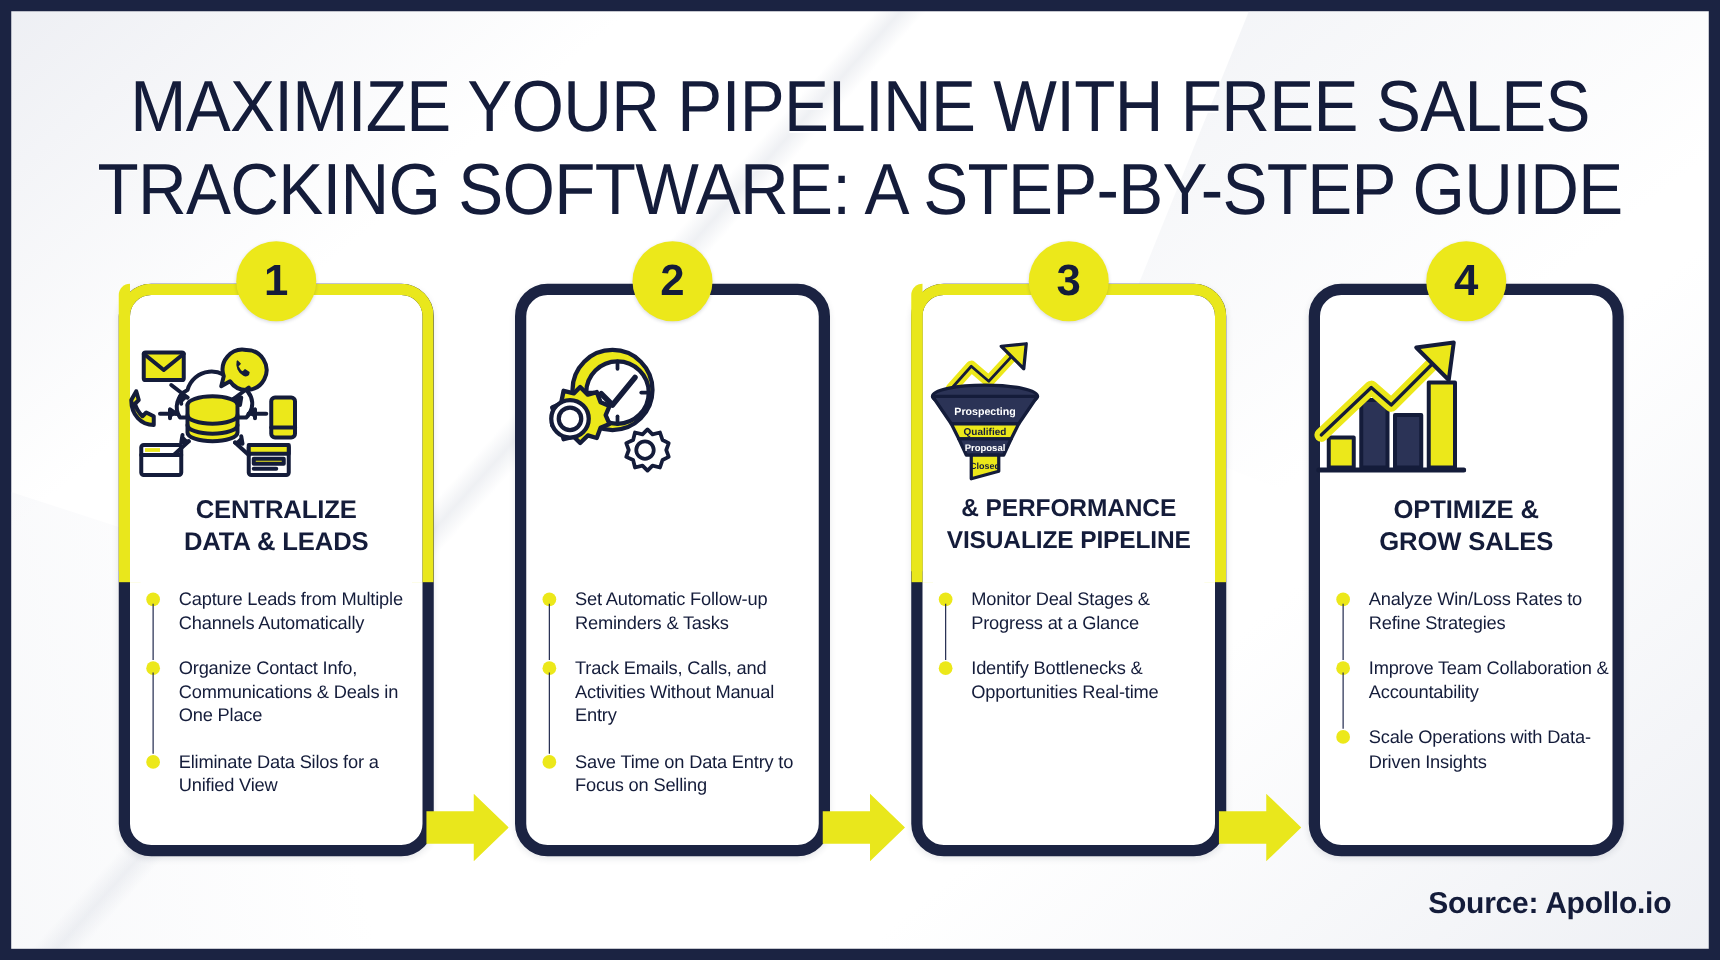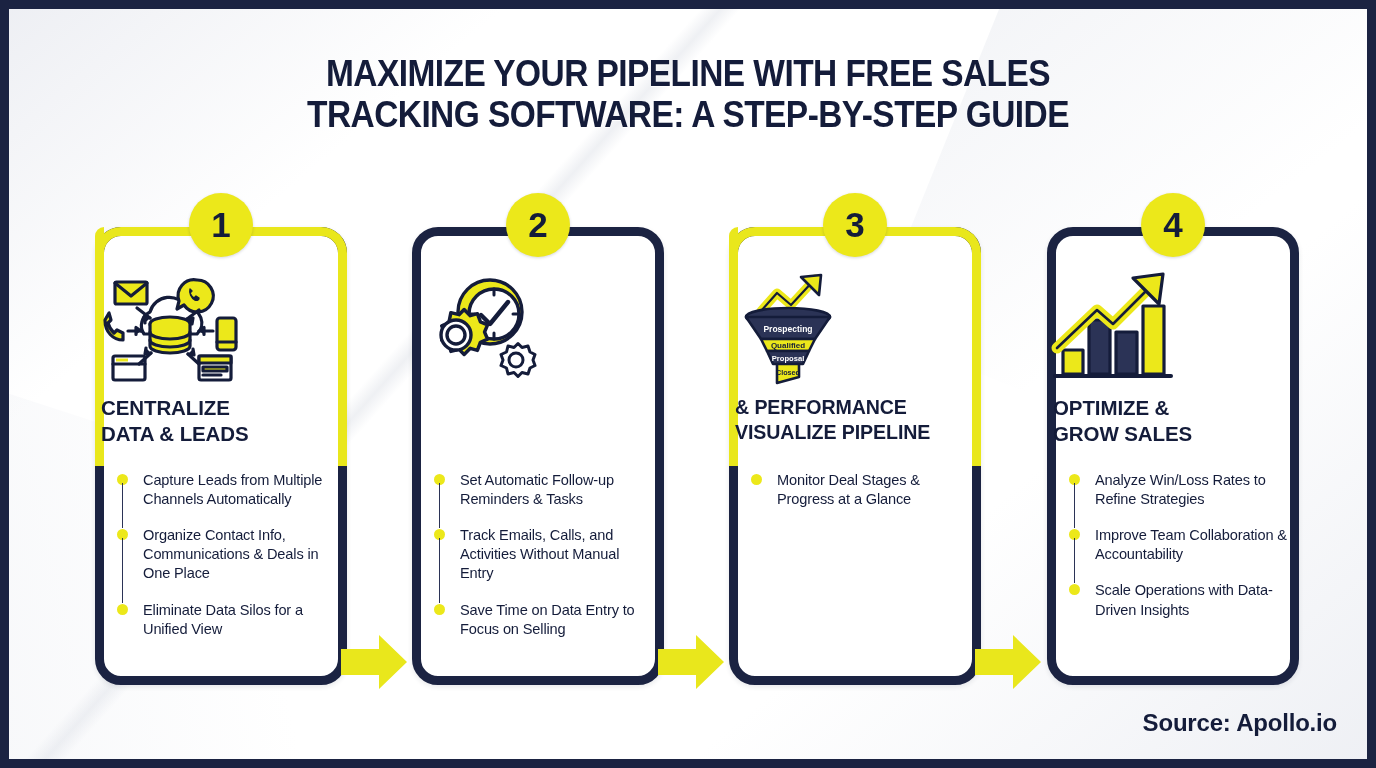--- a/index.html
+++ b/index.html
@@ -30,22 +30,22 @@
     width:640px; height:520px; transform:rotate(18deg);
     background:linear-gradient(60deg, rgba(228,231,238,.5), rgba(255,255,255,0) 65%);
     pointer-events:none;
   }
 
   
   #title {
     position:absolute; left:0; right:0; top:44px;
     text-align:center;
     color:#141c3a;
-    font-weight:700;
-    font-size:36px;
+    font-weight:400;
+    font-size:58px;
     line-height:1.14;
     letter-spacing:-0.6px;
     font-stretch:condensed;
     text-shadow:0 1px 0 rgba(255,255,255,.9);
     z-index:5;
   }
   #title .ln { display:block; transform:scaleX(.93); }
 
   
   #row {
@@ -92,20 +92,21 @@
     box-shadow:0 1px 3px rgba(30,36,60,.18);
   }
 
   .icon-wrap {
     position:absolute; top:42px; left:0; right:0; height:118px;
     display:flex; align-items:center; justify-content:flex-start;
   }
 
   .ctitle {
     position:absolute; top:168px; left:6px; right:6px;
+    text-align:center;
     color:#141c3a;
     font-weight:700;
     font-size:20.5px;
     line-height:1.26;
     letter-spacing:-0.1px;
   }
   .ctitle .ln { display:block; }
 
   .blist {
     position:absolute; top:244px; left:22px; right:10px;
@@ -289,20 +290,21 @@
               <text x="59" y="104" font-family="Liberation Sans, sans-serif" font-size="7.2" font-weight="700" fill="#141c3a" text-anchor="middle" stroke="none">Closed</text>
             </g>
           </svg>
         </div>
         <div class="ctitle" style="font-size:19.6px;">
           <span class="ln">&amp; PERFORMANCE</span>
           <span class="ln">VISUALIZE PIPELINE</span>
         </div>
         <div class="blist">
           <div class="bitem"><span class="dot"></span><span class="ln-conn"></span><span>Monitor Deal Stages &amp; Progress at a Glance</span></div>
+          <div class="bitem"><span class="dot"></span><span class="ln-conn"></span><span>Identify Bottlenecks &amp; Opportunities Real-time</span></div>
         </div>
       </div>
     </div>
 
     <div class="arrow" style="left:880px;">
       <svg width="66" height="54" viewBox="0 0 66 54">
         <path d="M0 14 H38 V0 L66 27 L38 54 V40 H0 Z" fill="#e9e71c"></path>
       </svg>
     </div>
 

